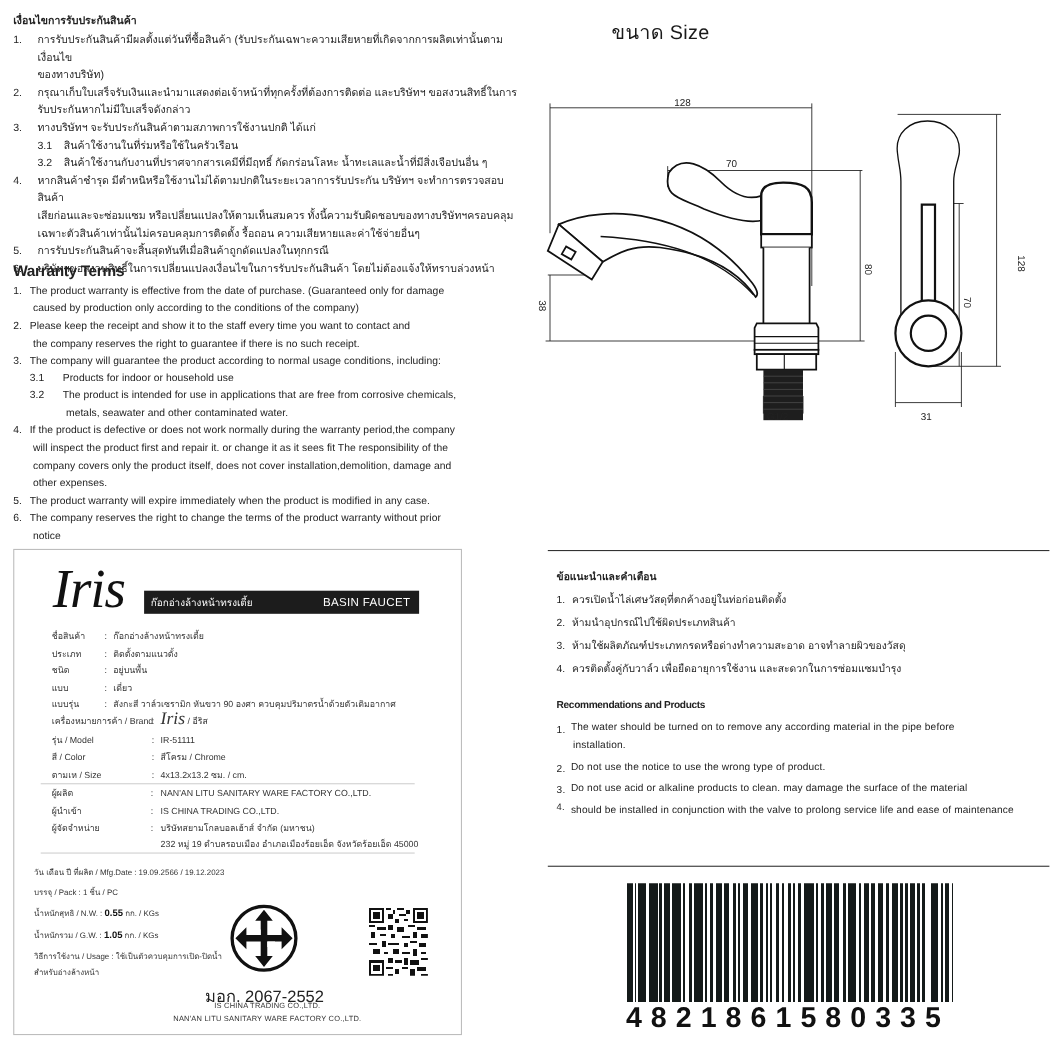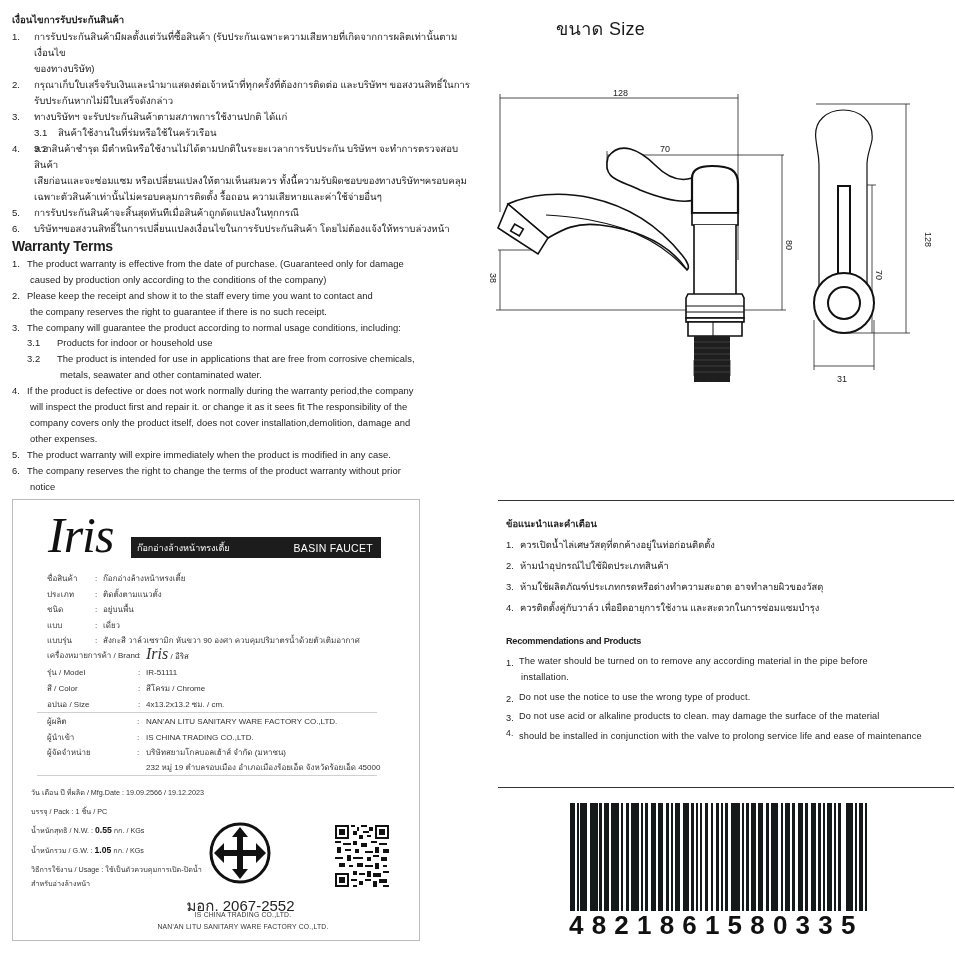--- a/index.html
+++ b/index.html
@@ -73,21 +73,21 @@
 </style>
 </head>
 <body>
 
 <div class="abs thai-warranty">
   <div class="title">เงื่อนไขการรับประกันสินค้า</div>
   <div class="li"><span class="num">1.</span><span>การรับประกันสินค้ามีผลตั้งแต่วันที่ซื้อสินค้า (รับประกันเฉพาะความเสียหายที่เกิดจากการผลิตเท่านั้นตามเงื่อนไข</span><br><span>ของทางบริษัท)</span></div>
   <div class="li"><span class="num">2.</span><span>กรุณาเก็บใบเสร็จรับเงินและนำมาแสดงต่อเจ้าหน้าที่ทุกครั้งที่ต้องการติดต่อ และบริษัทฯ ขอสงวนสิทธิ์ในการ</span><br><span>รับประกันหากไม่มีใบเสร็จดังกล่าว</span></div>
   <div class="li"><span class="num">3.</span><span>ทางบริษัทฯ จะรับประกันสินค้าตามสภาพการใช้งานปกติ ได้แก่</span></div>
   <div class="li sub"><span class="num">3.1</span><span>สินค้าใช้งานในที่ร่มหรือใช้ในครัวเรือน</span></div>
-  <div class="li sub"><span class="num">3.2</span></div>
+  <div class="li sub"><span class="num">3.2</span><span>สินค้าใช้งานกับงานที่ปราศจากสารเคมีที่มีฤทธิ์ กัดกร่อนโลหะ น้ำทะเลและน้ำที่มีสิ่งเจือปนอื่น ๆ</span></div>
   <div class="li"><span class="num">4.</span><span>หากสินค้าชำรุด มีตำหนิหรือใช้งานไม่ได้ตามปกติในระยะเวลาการรับประกัน บริษัทฯ จะทำการตรวจสอบสินค้า</span><br><span>เสียก่อนและจะซ่อมแซม หรือเปลี่ยนแปลงให้ตามเห็นสมควร ทั้งนี้ความรับผิดชอบของทางบริษัทฯครอบคลุม</span><br><span>เฉพาะตัวสินค้าเท่านั้นไม่ครอบคลุมการติดตั้ง รื้อถอน ความเสียหายและค่าใช้จ่ายอื่นๆ</span></div>
   <div class="li"><span class="num">5.</span><span>การรับประกันสินค้าจะสิ้นสุดทันทีเมื่อสินค้าถูกดัดแปลงในทุกกรณี</span></div>
   <div class="li"><span class="num">6.</span><span>บริษัทฯขอสงวนสิทธิ์ในการเปลี่ยนแปลงเงื่อนไขในการรับประกันสินค้า โดยไม่ต้องแจ้งให้ทราบล่วงหน้า</span></div>
 </div>
 
 <div class="abs en-warranty">
   <div class="title">Warranty Terms</div>
   <div class="li"><span class="num">1.</span><span>The product warranty is effective from the date of purchase. (Guaranteed only for damage</span><br><span style="padding-left:3px">caused by production only according to the conditions of the company)</span></div>
   <div class="li"><span class="num">2.</span><span>Please keep the receipt and show it to the staff every time you want to contact and</span><br><span style="padding-left:3px">the company reserves the right to guarantee if there is no such receipt.</span></div>
   <div class="li"><span class="num">3.</span><span>The company will guarantee the product according to normal usage conditions, including:</span></div>
@@ -143,21 +143,21 @@
         <span class="k">รุ่น / Model</span>
         <span class="c">:</span>
         <span class="v">IR-51111</span>
       </div>
     <div class="spec-row" style="height:16px;">
         <span class="k">สี / Color</span>
         <span class="c">:</span>
         <span class="v">สีโครม / Chrome</span>
       </div>
     <div class="spec-row" style="height:16px;">
-        <span class="k">อปนอ / Size</span>
+        <span class="k">ตามเห / Size</span>
         <span class="c">:</span>
         <span class="v">4x13.2x13.2 ซม. / cm.</span>
       </div>
   </div>
   <div class="hline" style="left:24px; top:212px; width:340px;"></div>
 
   <div class="spec spec3" style="top:214px;">
     <div class="spec-row">
         <span class="k">ผู้ผลิต</span>
         <span class="c">:</span>

